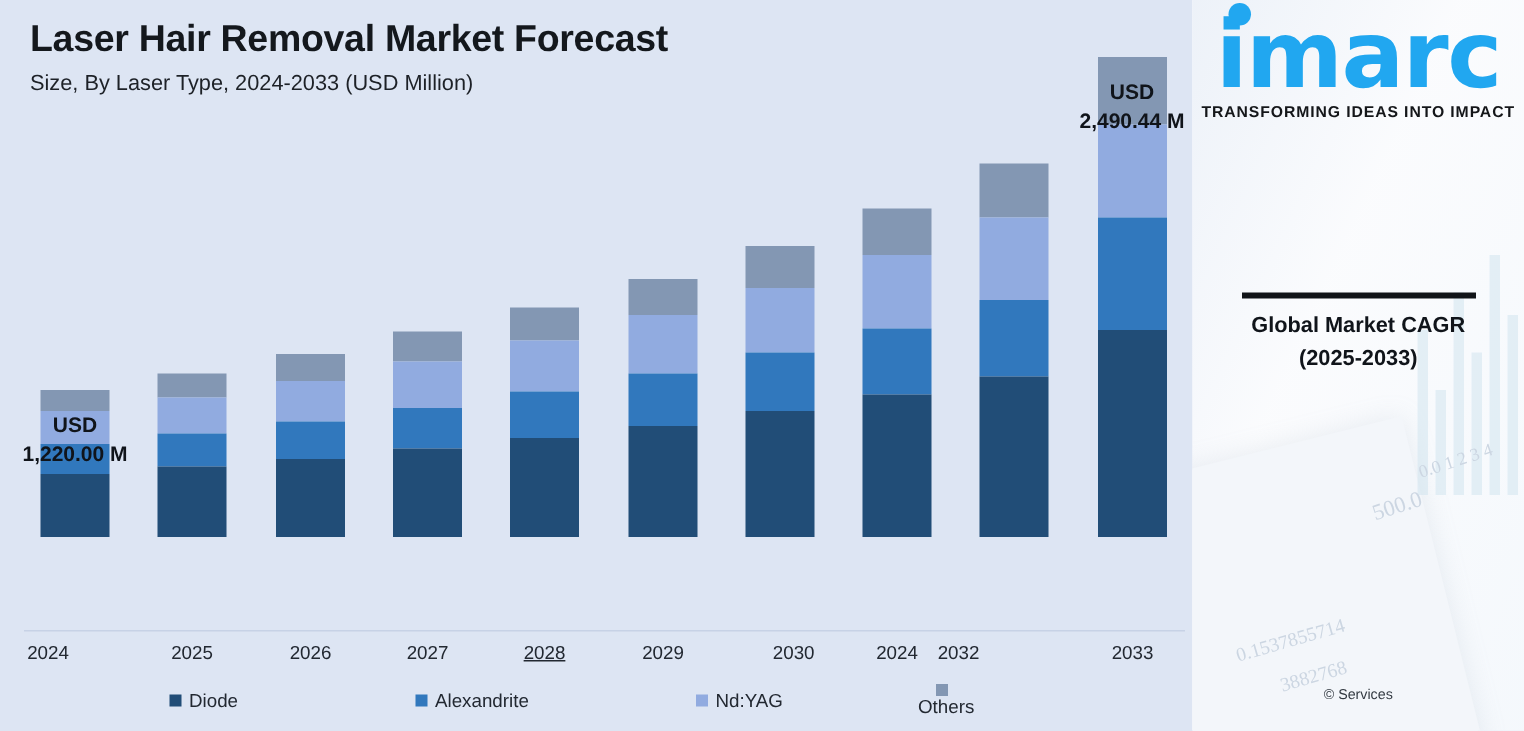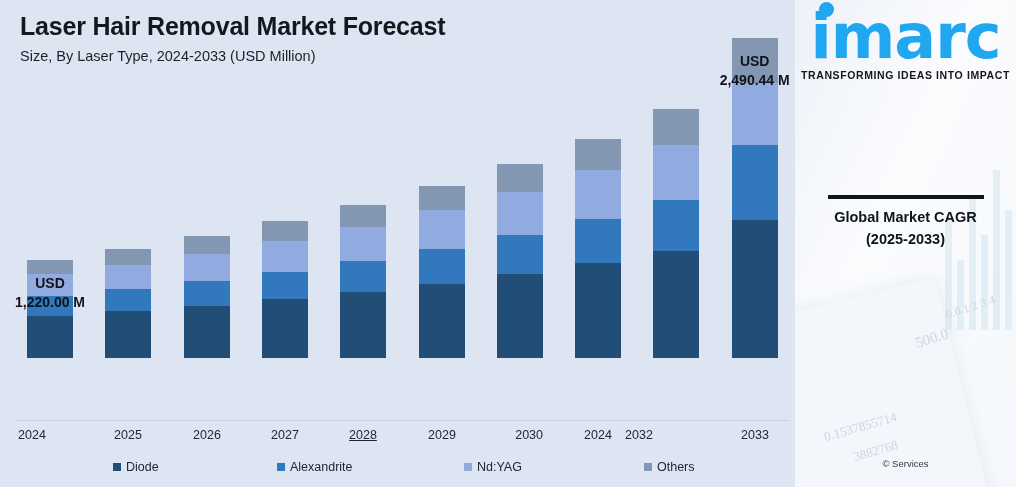--- a/index.html
+++ b/index.html
@@ -331,21 +331,21 @@
           <span>Diode</span>
         </div>
         <div class="legend-item" style="position: absolute; left: 277px;">
           <span class="legend-swatch" style="background: rgb(49, 120, 189);"></span>
           <span>Alexandrite</span>
         </div>
         <div class="legend-item" style="position: absolute; left: 464px;">
           <span class="legend-swatch" style="background: rgb(145, 171, 224);"></span>
           <span>Nd:YAG</span>
         </div>
-        <div class="legend-item" style="position: absolute; left: 644px;">
+        <div class="legend-item" style="position: absolute; left: 612px; flex-direction: column;">
           <span class="legend-swatch" style="background: rgb(131, 151, 179);"></span>
           <span>Others</span>
         </div>
       </div>
   </div>
 
   <div class="brand-panel">
     <div class="brand-bg"></div>
     <div class="bg-doc"></div>
     <div class="bg-bars">

